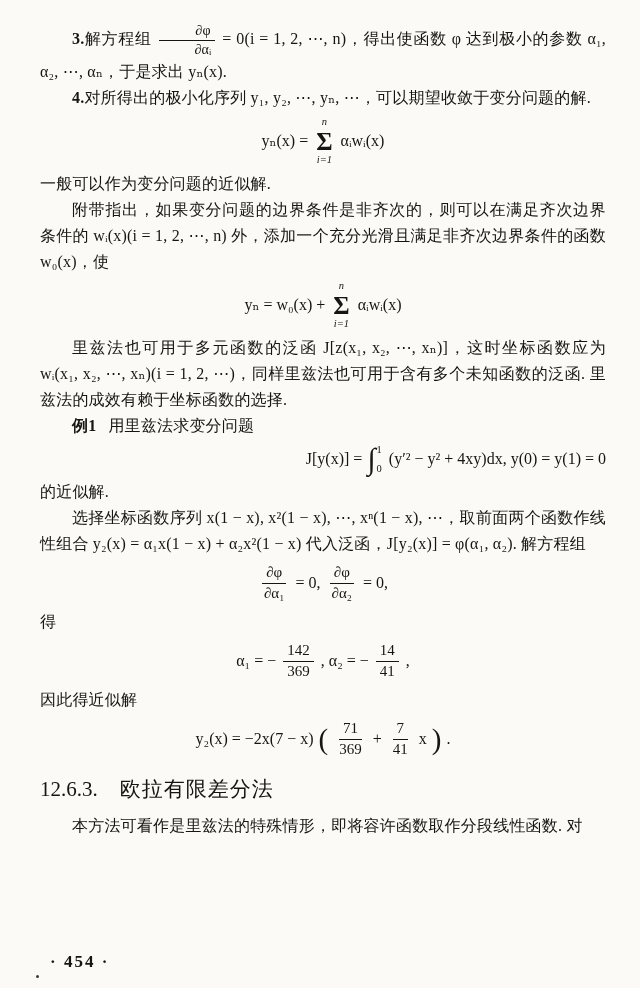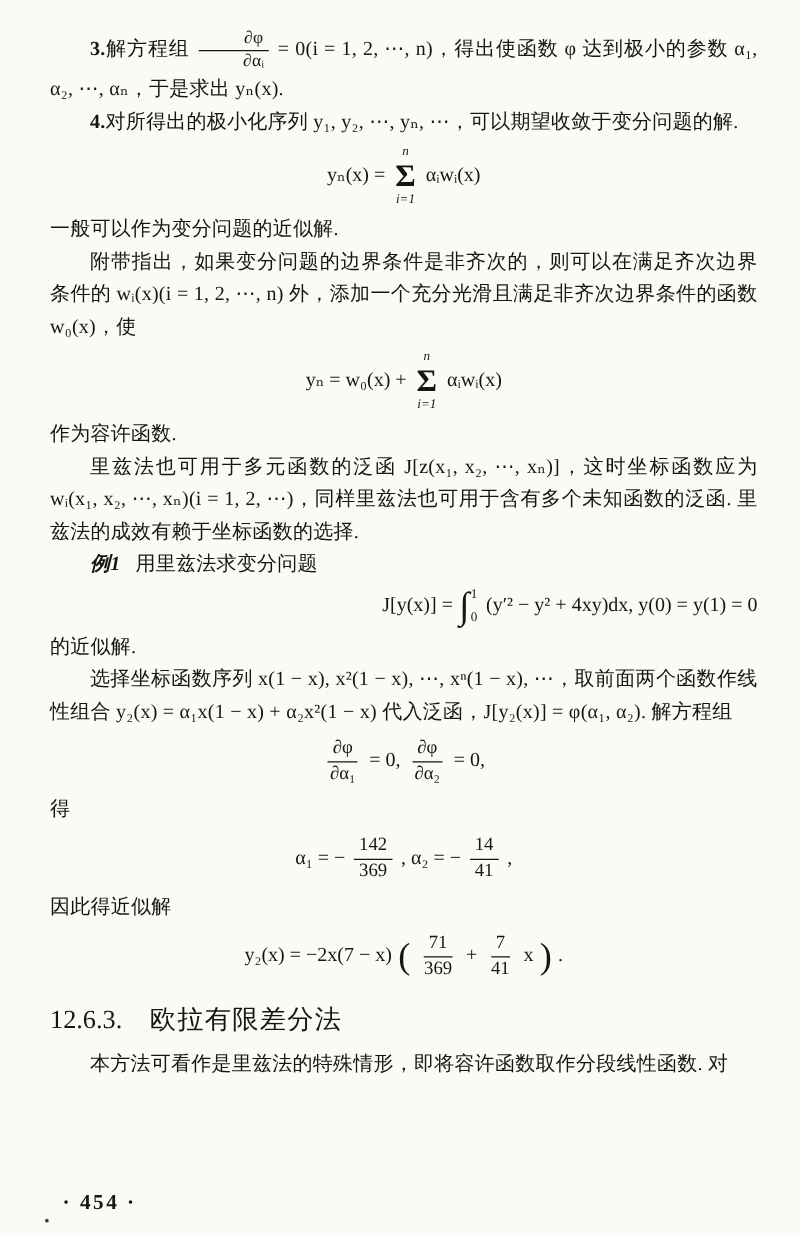--- a/index.html
+++ b/index.html
@@ -9,21 +9,21 @@
     color:#171513;
     font-family:"Liberation Serif","DejaVu Serif",serif;
     font-size:16px;
     position:relative;
     overflow:hidden;
   }
   .page { padding:22px 34px 0 40px; }
   .para { line-height:26px; text-align:justify; letter-spacing:.2px; }
   .indent { text-indent:2em; }
   .lead { font-weight:bold; }
-  .example-label { font-weight:bold; margin-right:12px;font-style:italic; }
+  .example-label { font-weight:bold; margin-right:12px; }
 
   
   .formula {
     display:flex; justify-content:center; align-items:center;
     gap:5px; line-height:1.25; margin:6px 0; font-size:16px;
   }
   .formula.tight { margin:4px 0;justify-content:flex-end; }
 
   
   .frac {
@@ -102,21 +102,20 @@
   <div class="formula">
     <span>yₙ = w₀(x) +</span>
     <span class="bigop">
       <span class="lim">n</span>
       <span class="sym">Σ</span>
       <span class="lim">i=1</span>
     </span>
     <span>αᵢwᵢ(x)</span>
   </div>
 
-  <p class="para">作为容许函数.</p>
 
   <p class="para indent">里兹法也可用于多元函数的泛函 J[z(x₁, x₂, ⋯, xₙ)]，这时坐标函数应为 wᵢ(x₁, x₂, ⋯, xₙ)(i = 1, 2, ⋯)，同样里兹法也可用于含有多个未知函数的泛函. 里兹法的成效有赖于坐标函数的选择.</p>
 
   <p class="para indent">
     <span class="example-label">例1</span><span>用里兹法求变分问题</span>
   </p>
 
   <div class="formula tight">
     <span>J[y(x)] =</span>
     <span class="intgrp">

